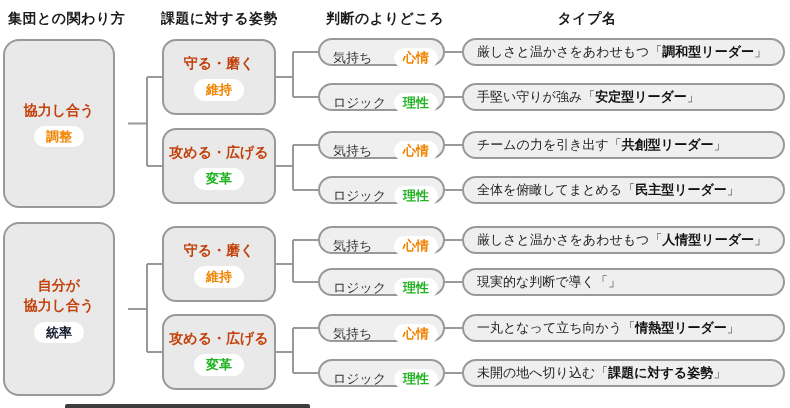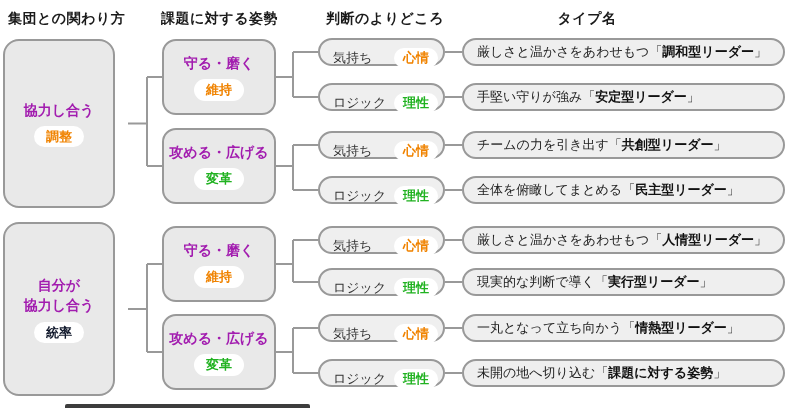--- a/index.html
+++ b/index.html
@@ -12,21 +12,21 @@
     position:absolute;top:10px;font-size:14px;font-weight:bold;color:#1a1a1a;
     letter-spacing:.5px;white-space:nowrap;
   }
   .h4{text-align:center;}
   .node{
     position:absolute;box-sizing:border-box;background:#e9e9e9;border:2px solid #999;
     display:flex;flex-direction:column;align-items:center;justify-content:center;
   }
   .gbox{left:3px;width:112px;border-radius:16px;}
   .sbox{left:162px;width:114px;border-radius:14px;}
-  .node-label{font-size:14px;font-weight:bold;color:#a21caf;text-align:center;white-space:pre-line;line-height:1.45;}
+  .node-label{font-size:14px;font-weight:bold;color:#c2410c;text-align:center;white-space:pre-line;line-height:1.45;}
   .badge{
     background:#fff;border-radius:999px;padding:3px 12px;margin-top:6px;
     font-size:13px;font-weight:bold;line-height:1.2;white-space:nowrap;
   }
   .jpill{
     position:absolute;left:318px;width:127px;height:28px;box-sizing:border-box;
     background:#efefef;border:2px solid #999;border-radius:14px;
     display:flex;align-items:center;justify-content:space-between;padding:12px 5px 0 13px;
   }
   .jpill .jlabel{font-size:13px;color:#333;white-space:nowrap;}
@@ -140,21 +140,20 @@
       <span class="tname">民主型リーダー</span>
       <span>」</span>
   </div>
   <div class="tpill" style="top:226px">
     <span>厳しさと温かさをあわせもつ「</span>
       <span class="tname">人情型リーダー</span>
       <span>」</span>
   </div>
   <div class="tpill" style="top:268px">
     <span>現実的な判断で導く「</span>
-      <span class="tname">実行型リーダー</span>
       <span>」</span>
   </div>
   <div class="tpill" style="top:314px">
     <span>一丸となって立ち向かう「</span>
       <span class="tname">情熱型リーダー</span>
       <span>」</span>
   </div>
   <div class="tpill" style="top:359px">
     <span>未開の地へ切り込む「</span>
       <span class="tname">課題に対する姿勢</span>

